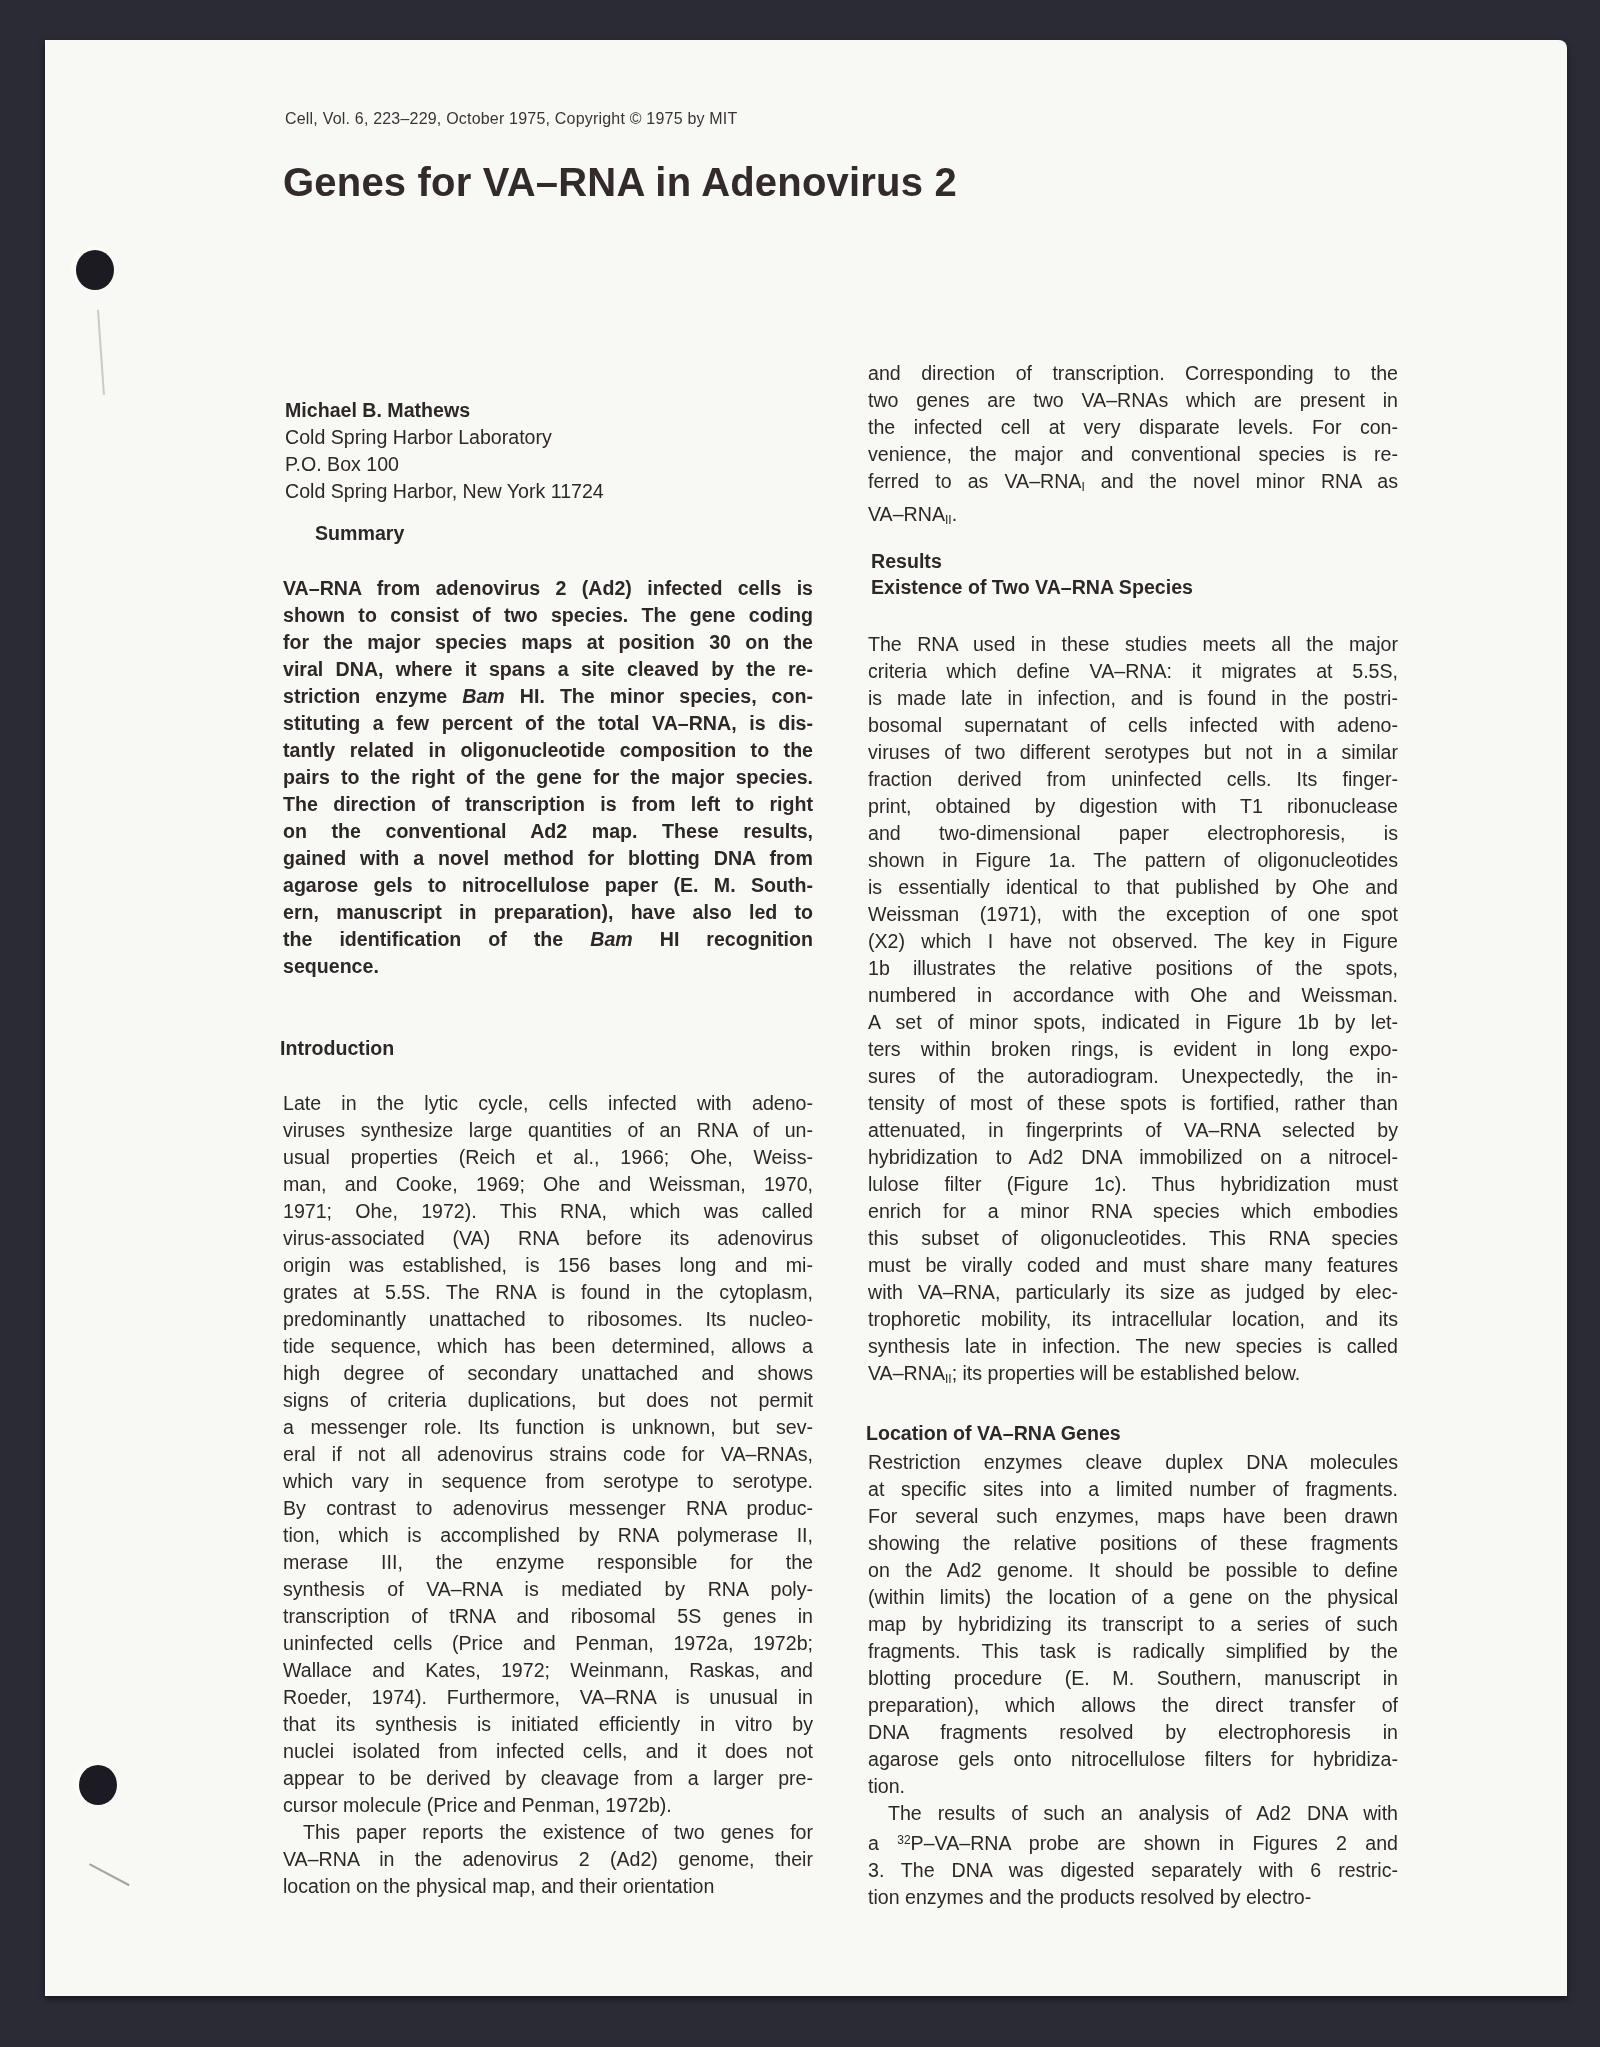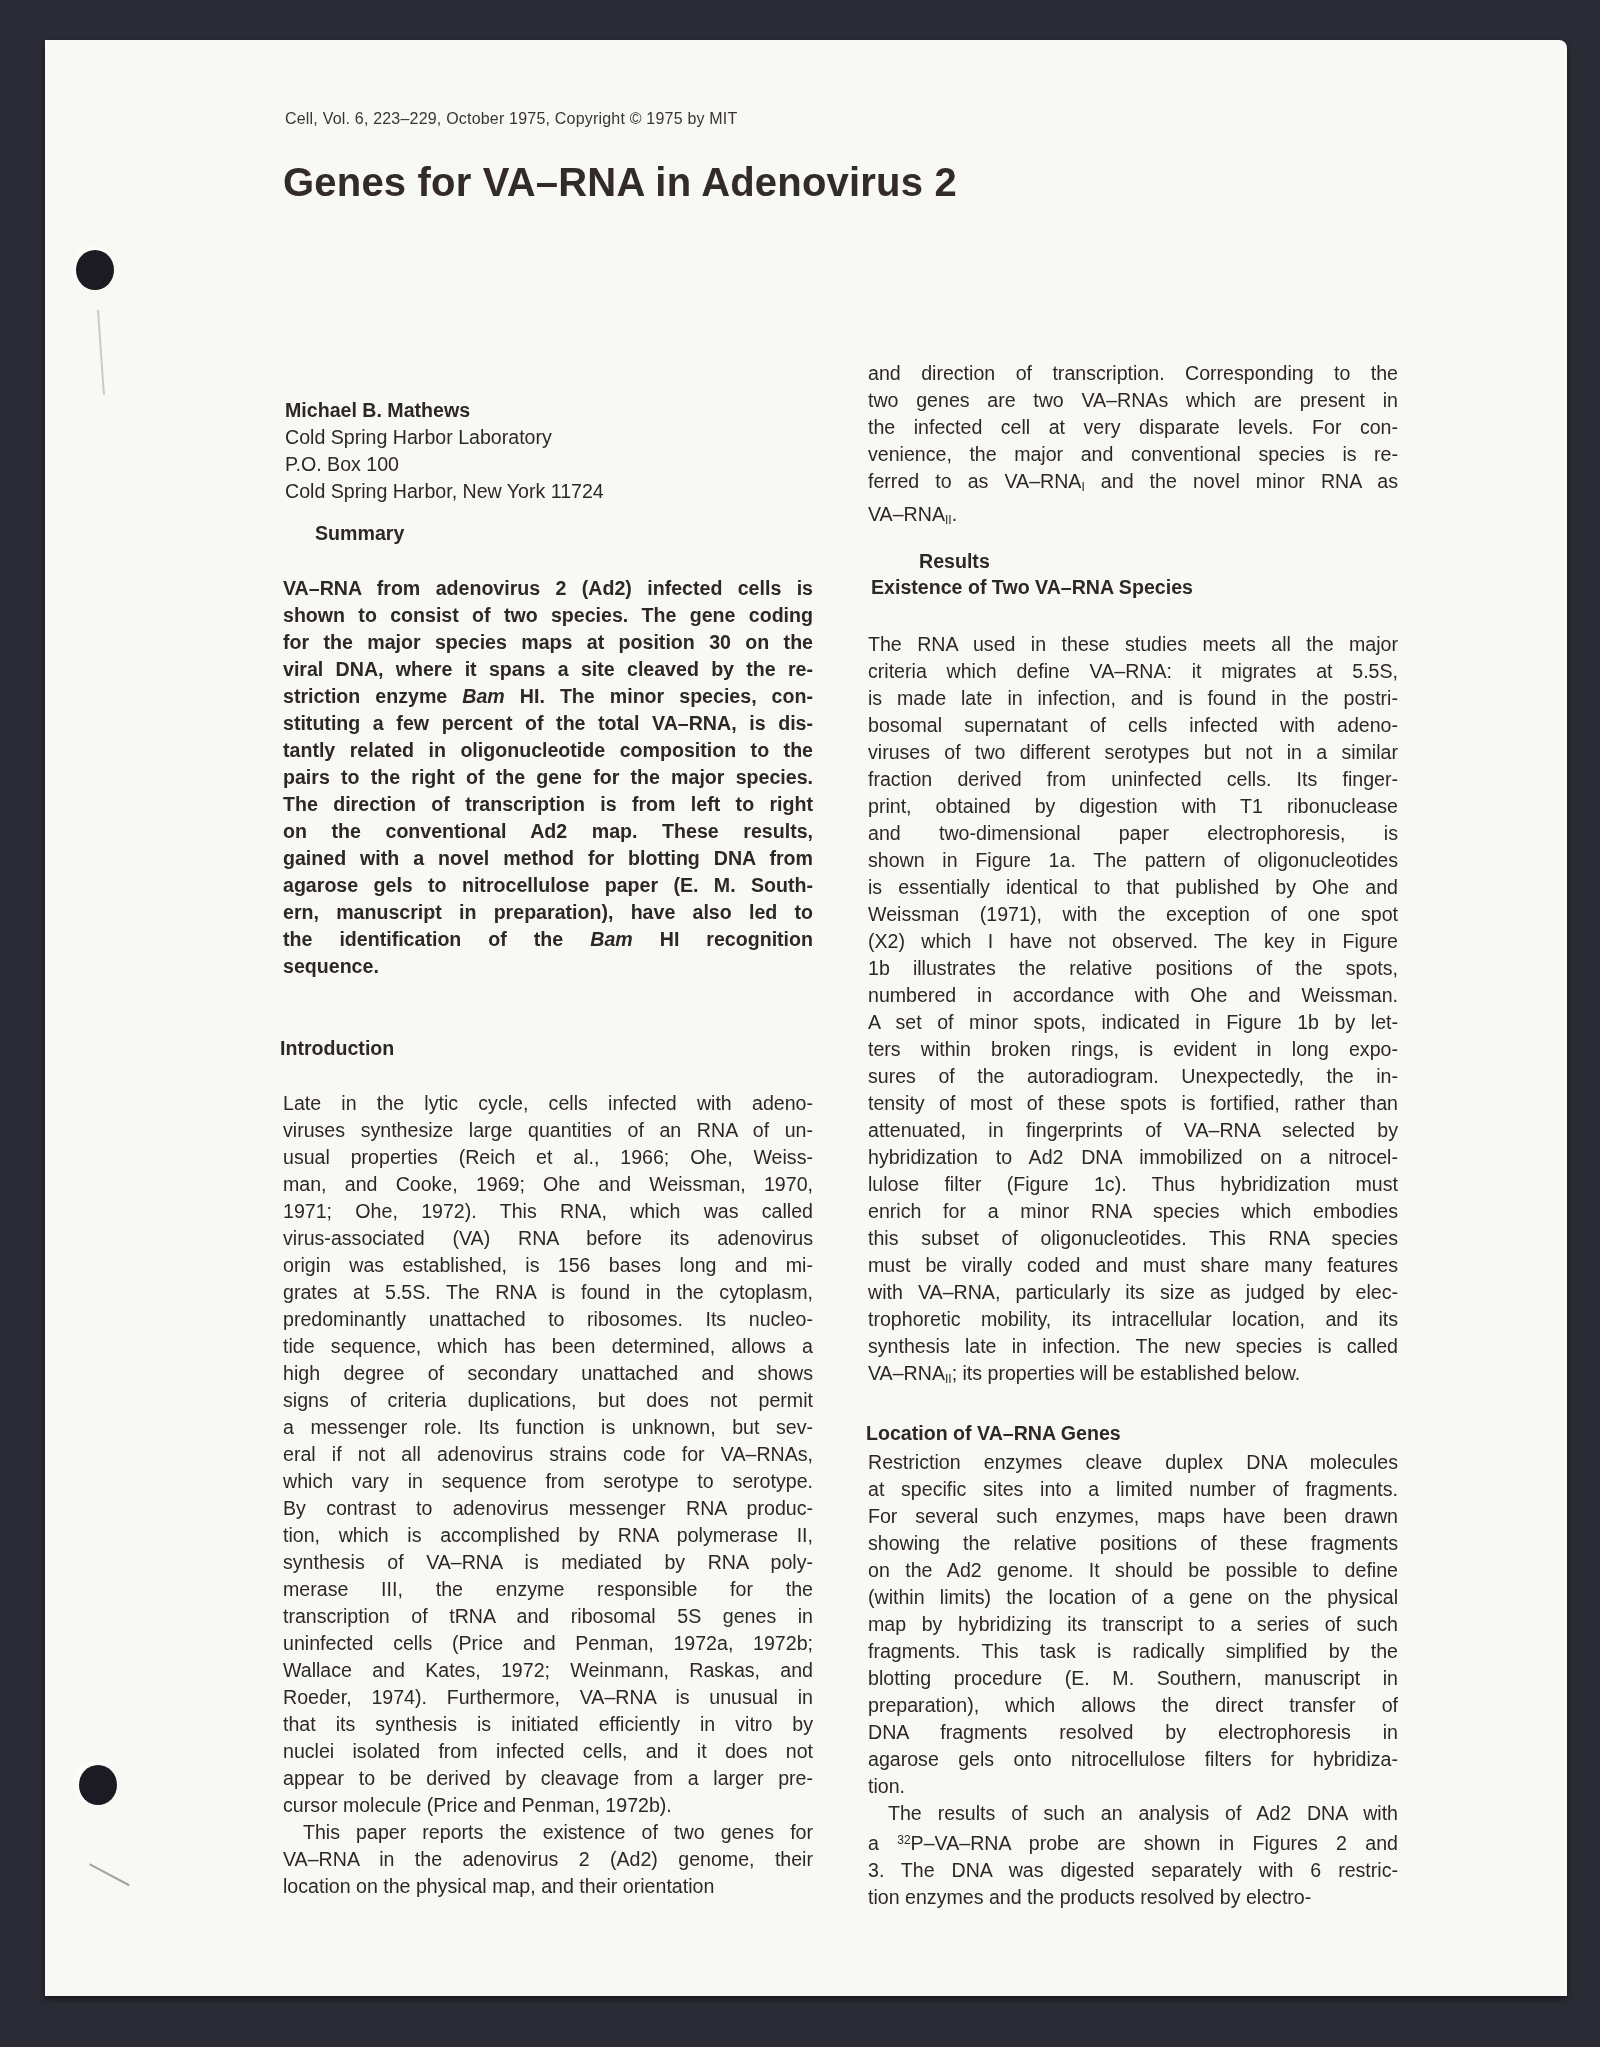--- a/index.html
+++ b/index.html
@@ -93,22 +93,22 @@
     <span class="l">grates at 5.5S. The RNA is found in the cytoplasm,</span>
     <span class="l">predominantly unattached to ribosomes. Its nucleo-</span>
     <span class="l">tide sequence, which has been determined, allows a</span>
     <span class="l">high degree of secondary unattached and shows</span>
     <span class="l">signs of criteria duplications, but does not permit</span>
     <span class="l">a messenger role. Its function is unknown, but sev-</span>
     <span class="l">eral if not all adenovirus strains code for VA–RNAs,</span>
     <span class="l">which vary in sequence from serotype to serotype.</span>
     <span class="l">By contrast to adenovirus messenger RNA produc-</span>
     <span class="l">tion, which is accomplished by RNA polymerase II,</span>
+    <span class="l">merase III, the enzyme responsible for the</span>
     <span class="l">synthesis of VA–RNA is mediated by RNA poly-</span>
-    <span class="l">merase III, the enzyme responsible for the</span>
     <span class="l">transcription of tRNA and ribosomal 5S genes in</span>
     <span class="l">uninfected cells (Price and Penman, 1972a, 1972b;</span>
     <span class="l">Wallace and Kates, 1972; Weinmann, Raskas, and</span>
     <span class="l">Roeder, 1974). Furthermore, VA–RNA is unusual in</span>
     <span class="l">that its synthesis is initiated efficiently in vitro by</span>
     <span class="l">nuclei isolated from infected cells, and it does not</span>
     <span class="l">appear to be derived by cleavage from a larger pre-</span>
     <span class="l last">cursor molecule (Price and Penman, 1972b).</span>
   </div>
 <div class="col left-col" style="top:1819px;">
@@ -118,21 +118,21 @@
   </div>
 
 <div class="col right-col" style="top:360px;">
     <span class="l">and direction of transcription. Corresponding to the</span>
     <span class="l">two genes are two VA–RNAs which are present in</span>
     <span class="l">the infected cell at very disparate levels. For con-</span>
     <span class="l">venience, the major and conventional species is re-</span>
     <span class="l">ferred to as VA–RNA<span class="sub">I</span> and the novel minor RNA as</span>
     <span class="l last">VA–RNA<span class="sub">II</span>.</span>
   </div>
-<div class="heading" style="left:871px; top:550px;margin-left:48px;">Results</div>
+<div class="heading" style="left:871px; top:550px;">Results</div>
 <div class="heading" style="left:871px; top:576px;">Existence of Two VA–RNA Species</div>
 <div class="col right-col" style="top:631px;">
     <span class="l">The RNA used in these studies meets all the major</span>
     <span class="l">criteria which define VA–RNA: it migrates at 5.5S,</span>
     <span class="l">is made late in infection, and is found in the postri-</span>
     <span class="l">bosomal supernatant of cells infected with adeno-</span>
     <span class="l">viruses of two different serotypes but not in a similar</span>
     <span class="l">fraction derived from uninfected cells. Its finger-</span>
     <span class="l">print, obtained by digestion with T1 ribonuclease</span>
     <span class="l">and two-dimensional paper electrophoresis, is</span>

